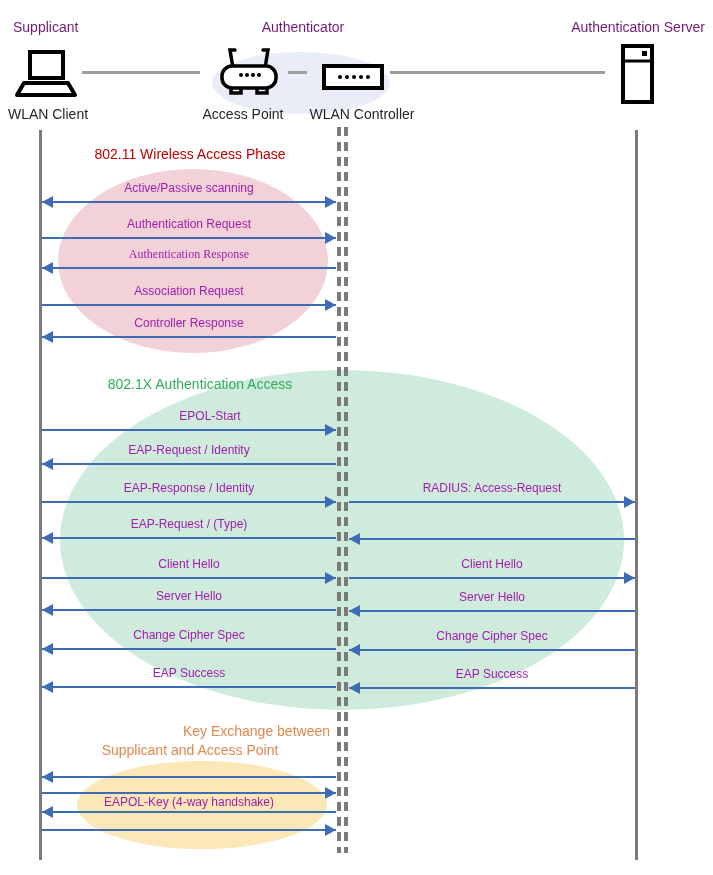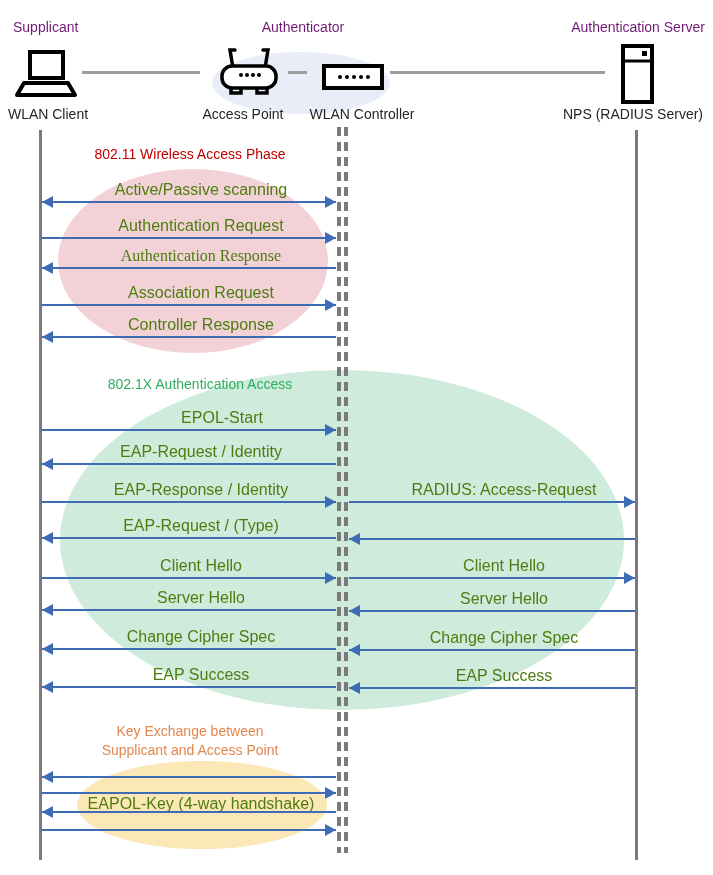--- a/index.html
+++ b/index.html
@@ -18,21 +18,21 @@
 
   
   .lifeline-solid { position:absolute; width:3px; top:130px; height:730px; z-index:3; }
   .dash-col { position:absolute; width:4px; top:127px; height:726px; z-index:3; }
 
   
   .phase-ellipse { position:absolute; border-radius:50%; z-index:1; }
   .phase-title-line { position:absolute; font-size:14px; text-align:center; white-space:nowrap; z-index:4; }
 
   
-  .msg-label { position:absolute; font-size:16px; text-align:center; color:#4d7c0f; white-space:nowrap; z-index:4;padding-left:12px; }
+  .msg-label { position:absolute; font-size:12px; text-align:center; color:#a21caf; white-space:nowrap; z-index:4; }
   .msg-line  { position:absolute; height:2px; z-index:4; }
   .head { position:absolute; width:0; height:0; border-top:6px solid transparent; border-bottom:6px solid transparent; z-index:5; }
 </style>
 </head>
 <body>
 
 <div class="canvas">
 
   <div class="role-label" style="left:13px;">Supplicant</div>
   <div class="role-label" style="left:233px; width:140px; text-align:center;">Authenticator</div>
@@ -71,37 +71,36 @@
 
   <svg class="device-icon" style="left:621px; top:44px;" width="34" height="60" viewBox="0 0 34 60">
     <rect x="2" y="2" width="29" height="56" fill="#ffffff" stroke="#000000" stroke-width="4"></rect>
     <line x1="2" y1="17" x2="31" y2="17" stroke="#000000" stroke-width="3"></line>
     <rect x="21" y="7" width="5" height="5" fill="#000000"></rect>
   </svg>
 
   <div class="device-label" style="left:-12px; width:120px;">WLAN Client</div>
   <div class="device-label" style="left:183px; width:120px;">Access Point</div>
   <div class="device-label" style="left:292px; width:140px;">WLAN Controller</div>
-  <div class="device-label" style="left:553px; width:160px;">NPS (RADIUS Server)</div>
 
   <div class="lifeline-solid" style="left:39px;  background:#7a7a7a;"></div>
   <div class="lifeline-solid" style="left:635px; background:#7a7a7a;"></div>
   <div class="dash-col" style="left:337px; background:repeating-linear-gradient(180deg,#7a7a7a 0px,#7a7a7a 9px,transparent 9px,transparent 15px);"></div>
   <div class="dash-col" style="left:344px; background:repeating-linear-gradient(180deg,#7a7a7a 0px,#7a7a7a 9px,transparent 9px,transparent 15px);"></div>
 
   <div></div>
 
   <div></div>
 
 <div class="phase-ellipse" style="left: 58px; top: 169px; width: 270px; height: 184px; background: rgb(242, 210, 214);"></div>
     <div class="phase-title-line" style="left: 50px; width: 280px; top: 146px; color: rgb(192, 0, 0);">802.11 Wireless Access Phase</div>
     <div class="phase-ellipse" style="left: 60px; top: 370px; width: 564px; height: 340px; background: rgb(206, 235, 220);"></div>
     <div class="phase-title-line" style="left: 60px; width: 280px; top: 376px; color: rgb(45, 173, 92);">802.1X Authentication Access</div>
     <div class="phase-ellipse" style="left: 77px; top: 761px; width: 250px; height: 88px; background: rgb(252, 232, 182);"></div>
-    <div class="phase-title-line" style="left: 50px; width: 280px; top: 723px; color: rgb(226, 135, 78);">Key Exchange between</div>
+    <div class="phase-title-line" style="left: 50px; width: 280px; top: 723px; color: rgb(226, 135, 78); text-align: right;">Key Exchange between</div>
     <div class="phase-title-line" style="left: 50px; width: 280px; top: 742px; color: rgb(226, 135, 78);">Supplicant and Access Point</div>
     <div class="msg-label" style="left: 42px; width: 294px; top: 181px;">Active/Passive scanning</div>
     <div class="msg-line" style="left: 42px; width: 294px; top: 201px; background: rgb(61, 108, 180);"></div>
     <div class="head" style="left: 325px; top: 196px; border-left: 11px solid rgb(61, 108, 180);"></div>
     <div class="head" style="left: 42px; top: 196px; border-right: 11px solid rgb(61, 108, 180);"></div>
     <div class="msg-label" style="left: 42px; width: 294px; top: 217px;">Authentication Request</div>
     <div class="msg-line" style="left: 42px; width: 294px; top: 237px; background: rgb(61, 108, 180);"></div>
     <div class="head" style="left: 325px; top: 232px; border-left: 11px solid rgb(61, 108, 180);"></div>
     <div class="msg-label" style="left: 42px; width: 294px; top: 247px; font-family: Liberation Serif, serif;">Authentication Response</div>
     <div class="msg-line" style="left: 42px; width: 294px; top: 267px; background: rgb(61, 108, 180);"></div>

